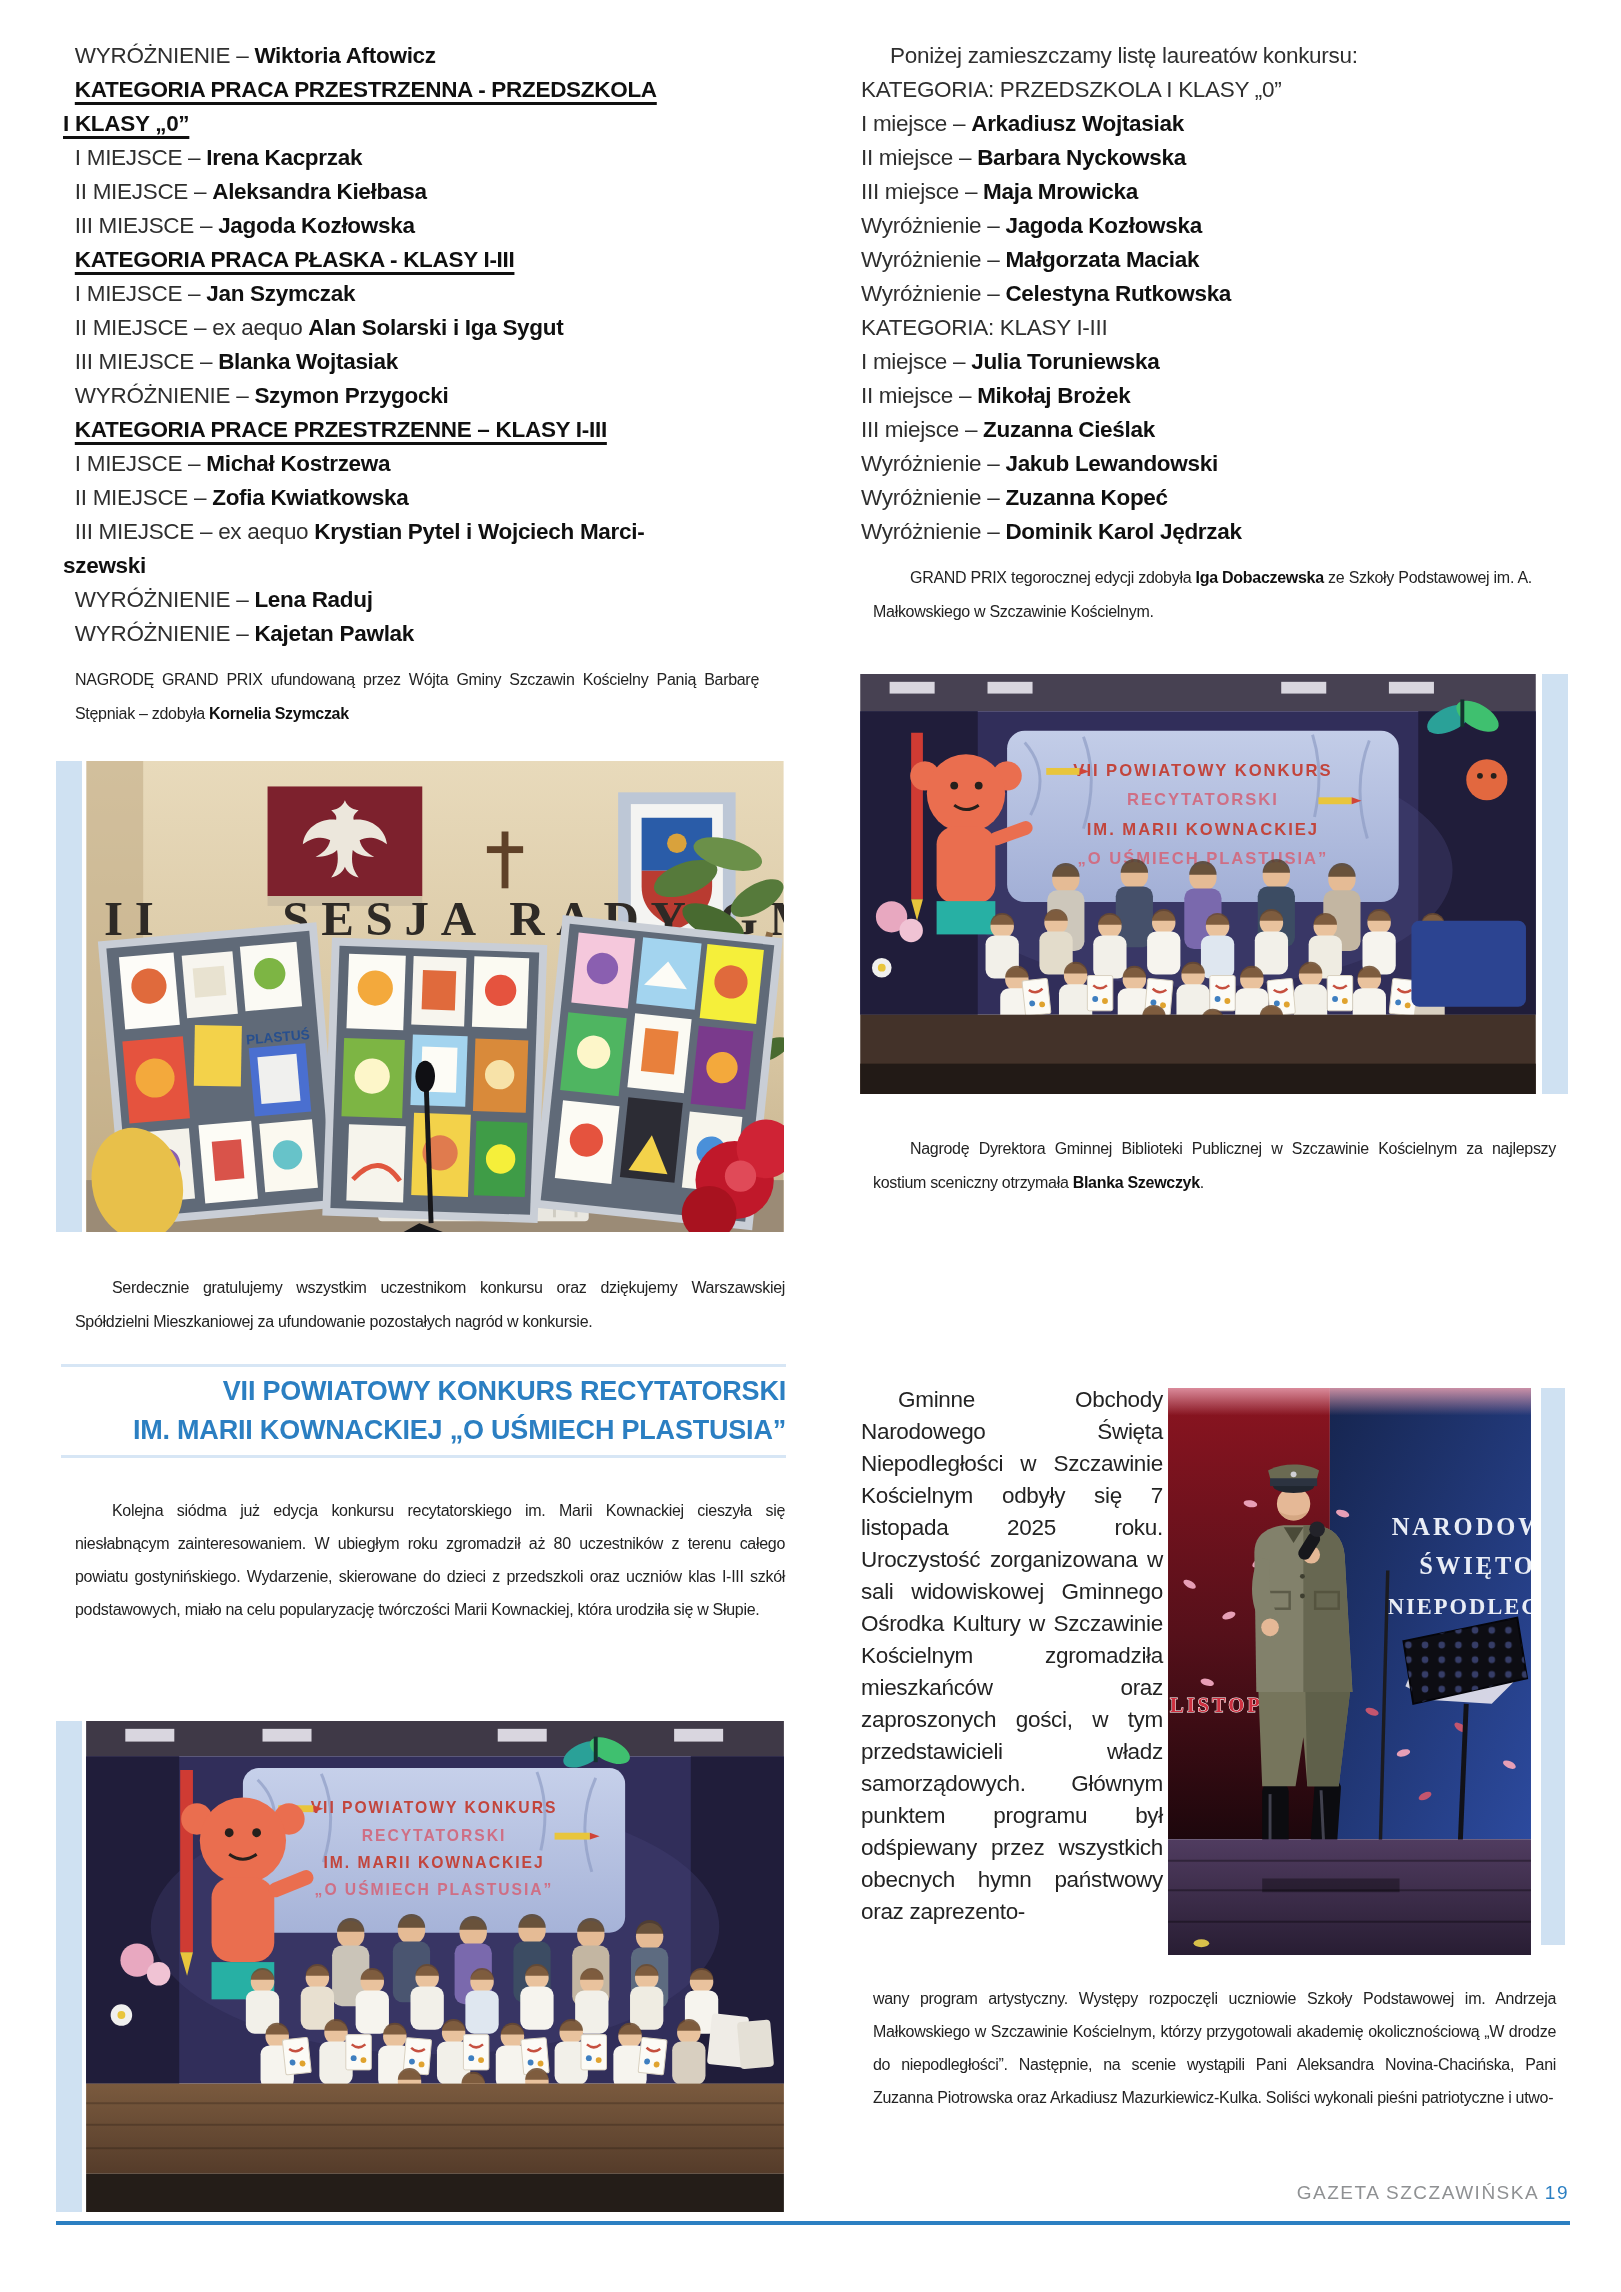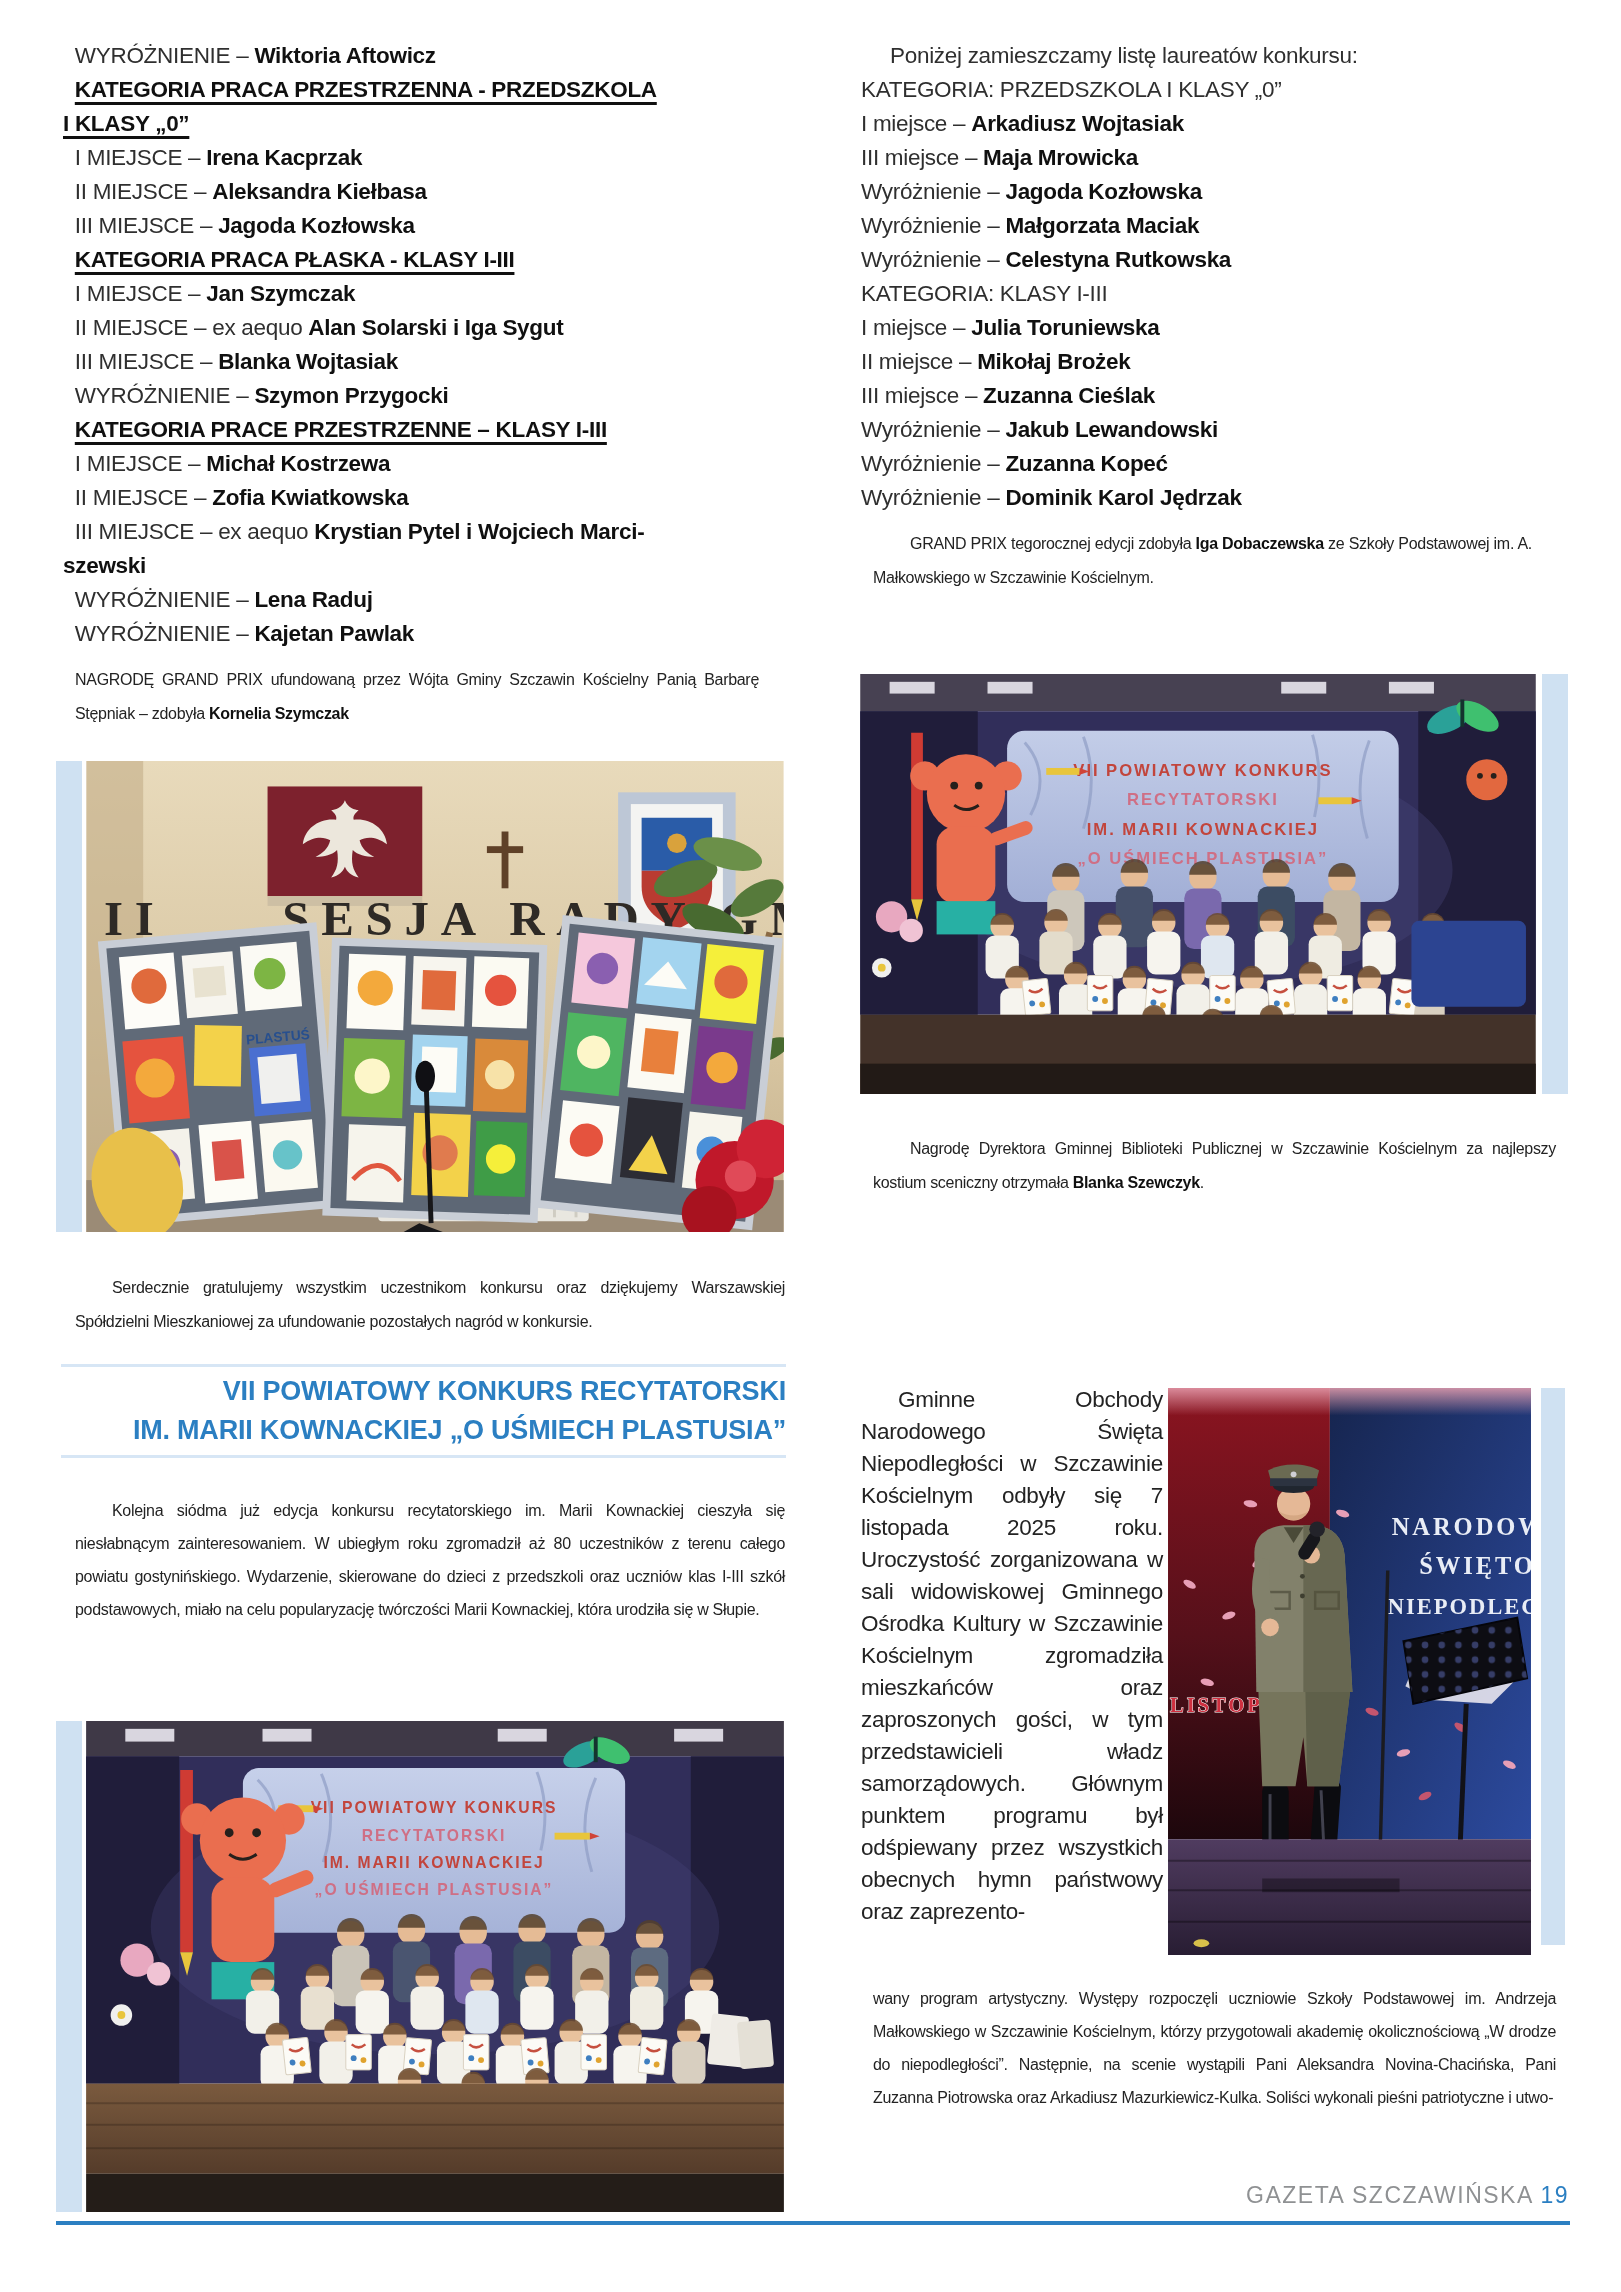--- a/index.html
+++ b/index.html
@@ -18,21 +18,21 @@
   .indent{text-indent:37px;}
   .noindent{text-indent:0;}
   .narrow{font-size:22.5px;line-height:32px;text-align:justify;letter-spacing:-0.3px;color:#232323;}
   
   .bluehead{white-space:pre-line;color:#2b7fc2;font-weight:700;font-size:27px;line-height:39px;
             border-top:3.9px solid #d7e6f5;border-bottom:3.9px solid #d7e6f5;letter-spacing:-0.2px;}
   
   .bar{background:#cfe1f2;}
   .photo{overflow:hidden;line-height:0;}
   
-  .footer-text{font-size:23px;color:#8f9193;letter-spacing:1.5px;font-weight:400;}
+  .footer-text{font-size:19px;color:#8f9193;letter-spacing:1.5px;font-weight:400;}
   .footer-text .pg{color:#2b7fc2;}
   .footer-rule{background:#2b7fc2;}
   svg text{font-family:"Liberation Sans",sans-serif;}
   .serif{font-family:"Liberation Serif",serif;}
 </style>
 </head>
 <body>
 
 <svg width="0" height="0" style="position:absolute" aria-hidden="true">
   <defs>
@@ -334,20 +334,21 @@
         <circle cx="36" cy="300" r="4" fill="#e8c53c"></circle>
       <rect x="636" y="300" width="38" height="52" rx="4" fill="#efece6" transform="rotate(6 655 326)"></rect>
       <rect x="666" y="306" width="34" height="48" rx="4" fill="#e4e0d6" transform="rotate(-5 683 330)"></rect>
     </svg>
   </div>
 
   <div class="abs" style="left:861px;top:39px;width:683px;">
     <div class="ln" style="text-indent:29px"><span class="lbl">Poniżej zamieszczamy listę laureatów konkursu:</span></div>
     <div class="ln catplain" style="text-indent:0"><span>KATEGORIA: PRZEDSZKOLA I KLASY „0”</span></div>
     <div class="ln" style="text-indent:0"><span class="lbl">I miejsce – </span><span class="nm">Arkadiusz Wojtasiak</span></div>
+    <div class="ln" style="text-indent:0"><span class="lbl">II miejsce – </span><span class="nm">Barbara Nyckowska</span></div>
     <div class="ln" style="text-indent:0"><span class="lbl">III miejsce – </span><span class="nm">Maja Mrowicka</span></div>
     <div class="ln" style="text-indent:0"><span class="lbl">Wyróżnienie – </span><span class="nm">Jagoda Kozłowska</span></div>
     <div class="ln" style="text-indent:0"><span class="lbl">Wyróżnienie – </span><span class="nm">Małgorzata Maciak</span></div>
     <div class="ln" style="text-indent:0"><span class="lbl">Wyróżnienie – </span><span class="nm">Celestyna Rutkowska</span></div>
     <div class="ln catplain" style="text-indent:0"><span>KATEGORIA: KLASY I-III</span></div>
     <div class="ln" style="text-indent:0"><span class="lbl">I miejsce – </span><span class="nm">Julia Toruniewska</span></div>
     <div class="ln" style="text-indent:0"><span class="lbl">II miejsce – </span><span class="nm">Mikołaj Brożek</span></div>
     <div class="ln" style="text-indent:0"><span class="lbl">III miejsce – </span><span class="nm">Zuzanna Cieślak</span></div>
     <div class="ln" style="text-indent:0"><span class="lbl">Wyróżnienie – </span><span class="nm">Jakub Lewandowski</span></div>
     <div class="ln" style="text-indent:0"><span class="lbl">Wyróżnienie – </span><span class="nm">Zuzanna Kopeć</span></div>

